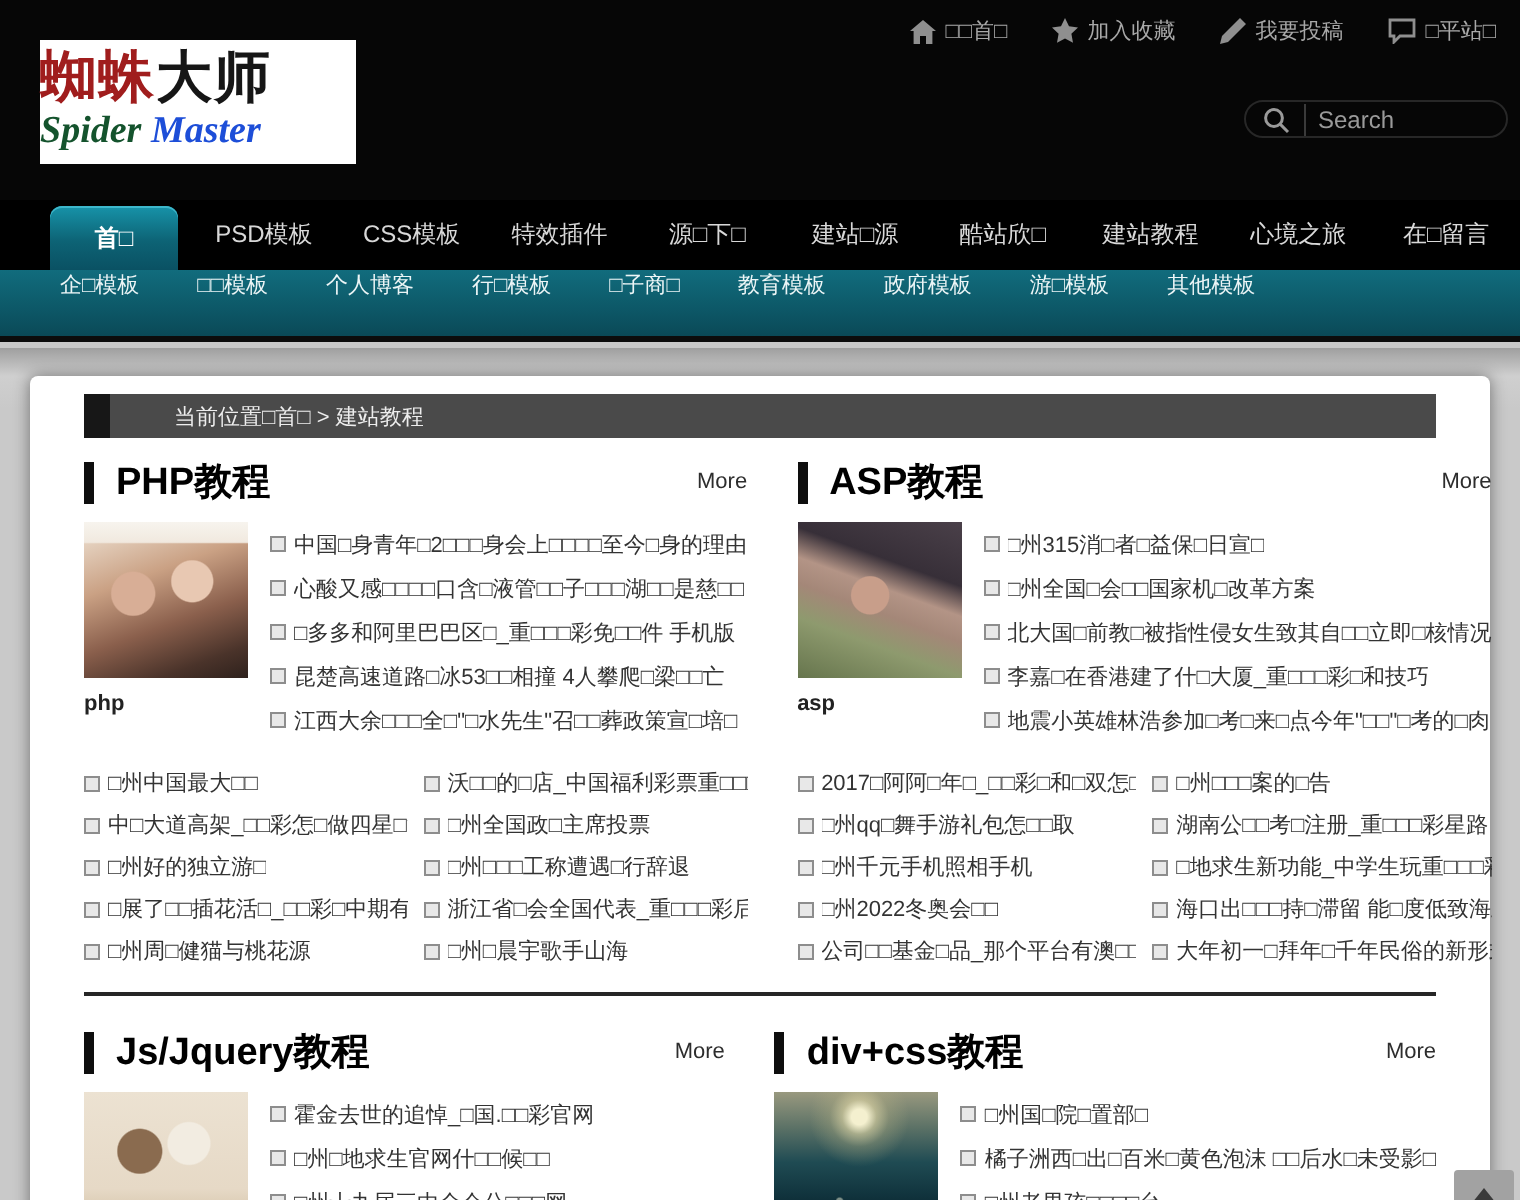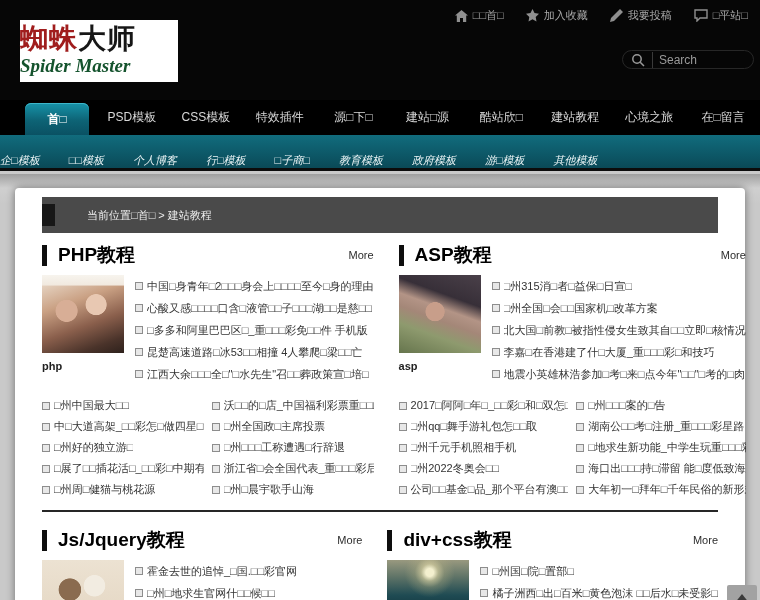--- a/index.html
+++ b/index.html
@@ -12,21 +12,21 @@
 
   
   .topbar { position:absolute; top:0; left:0; width:760px; height:100px; background:#060606; }
 
   .logo { position:absolute; left:20px; top:20px; width:158px; height:62px; background:#ffffff; padding-top:3px; }
   .logo-cn { font-size:28px; font-weight:bold; line-height:32px; letter-spacing:1px; }
   .logo-cn .red { color:#a01d1d; }
   .logo-cn .blk { color:#161616; }
   .logo-en { font-family:"Liberation Serif","DejaVu Serif",serif; font-style:italic; font-weight:bold; font-size:19px; line-height:22px; }
   .logo-en .red { color:#14532d;font-style:italic; }
-  .logo-en .blk { color:#14532d; }
+  .logo-en .blk { color:#1d4ed8; }
 
   .toplinks { position:absolute; top:8px; right:12px; display:flex; align-items:center; gap:22px; }
   .toplink { display:flex; align-items:center; gap:5px; color:#a8a8a8; font-size:11px; cursor:pointer; }
   .toplink svg { display:block; }
 
   .searchbox { position:absolute; top:50px; right:6px; width:132px; height:19px;
     border:1px solid #272727; border-radius:11px; display:flex; align-items:center; padding:0 8px; }
   .searchbox .sep { width:1px; height:16px; background:#3a3a3a; margin:0 6px 0 7px; }
   .search-input { flex:1; min-width:0; background:transparent; border:0; outline:none; color:#9a9a9a; font-size:12px; font-family:inherit; }
   .search-input::placeholder { color:#9a9a9a; opacity:1; }
@@ -37,30 +37,30 @@
   .nav-item.active { position:relative; flex:none; width:64px; margin:3px 6px 0 25px;
     height:32px; line-height:32px; color:#fff; font-weight:bold;
     background:linear-gradient(180deg,#1793a9 0%,#0d6375 55%,#0a5163 100%);
     border-radius:6px 6px 0 0; box-shadow:inset 0 1px 0 #3cb6ca; z-index:4; }
   .nav-item.active::after { content:""; position:absolute; left:3px; right:3px; top:32px; height:14px;
     background:linear-gradient(180deg,#0a5163,#0c5e70); border-radius:0 0 6px 6px; }
 
   
   .subnav { position:absolute; top:135px; left:0; width:760px; height:36px;
     background:linear-gradient(180deg,#116c7d 0%,#0c5463 70%,#0a4957 100%);
-    border-bottom:3px solid #0c0c0c; display:flex; align-items:flex-end; z-index:3;font-style:italic; }
+    border-bottom:3px solid #0c0c0c; display:flex; align-items:flex-start; padding-left:30px; z-index:3; }
   .subnav-item { color:#ecf5f6; font-size:11px; margin-right:29px; cursor:pointer; white-space:nowrap; }
 
   
   .main { position:absolute; top:174px; left:0; width:760px; height:426px;
     background:linear-gradient(180deg,#9f9f9f 0%,#cfcfcf 14px,#c9c9c9 30px); }
   .panel { position:absolute; left:15px; top:14px; width:730px; height:600px;
     background:#ffffff; border-radius:4px 4px 0 0; box-shadow:0 0 8px rgba(0,0,0,.45); }
 
-  .breadcrumb { margin:9px 27px 0; height:36px; background:#4a4a4a; display:flex; align-items:center; }
+  .breadcrumb { margin:9px 27px 0; height:22px; background:#4a4a4a; display:flex; align-items:center; }
   .bc-accent { width:13px; height:22px; background:#171717; margin-right:32px; flex:none; }
   .bc-text { color:#ededed; font-size:11px; white-space:nowrap; }
 
   .sections { padding:5px 27px 0; display:grid; grid-template-columns:1fr 1fr; column-gap:25px; }
 
   .section-header { display:flex; align-items:center; height:34px; }
   .title-bar { width:5px; height:21px; background:#0e0e0e; margin-right:11px; flex:none; }
   .section-title { font-size:19px; font-weight:bold; color:#000; white-space:nowrap; }
   .more { margin-left:auto; font-size:11px; color:#2d2d2d; text-decoration:none; cursor:pointer; }
 

